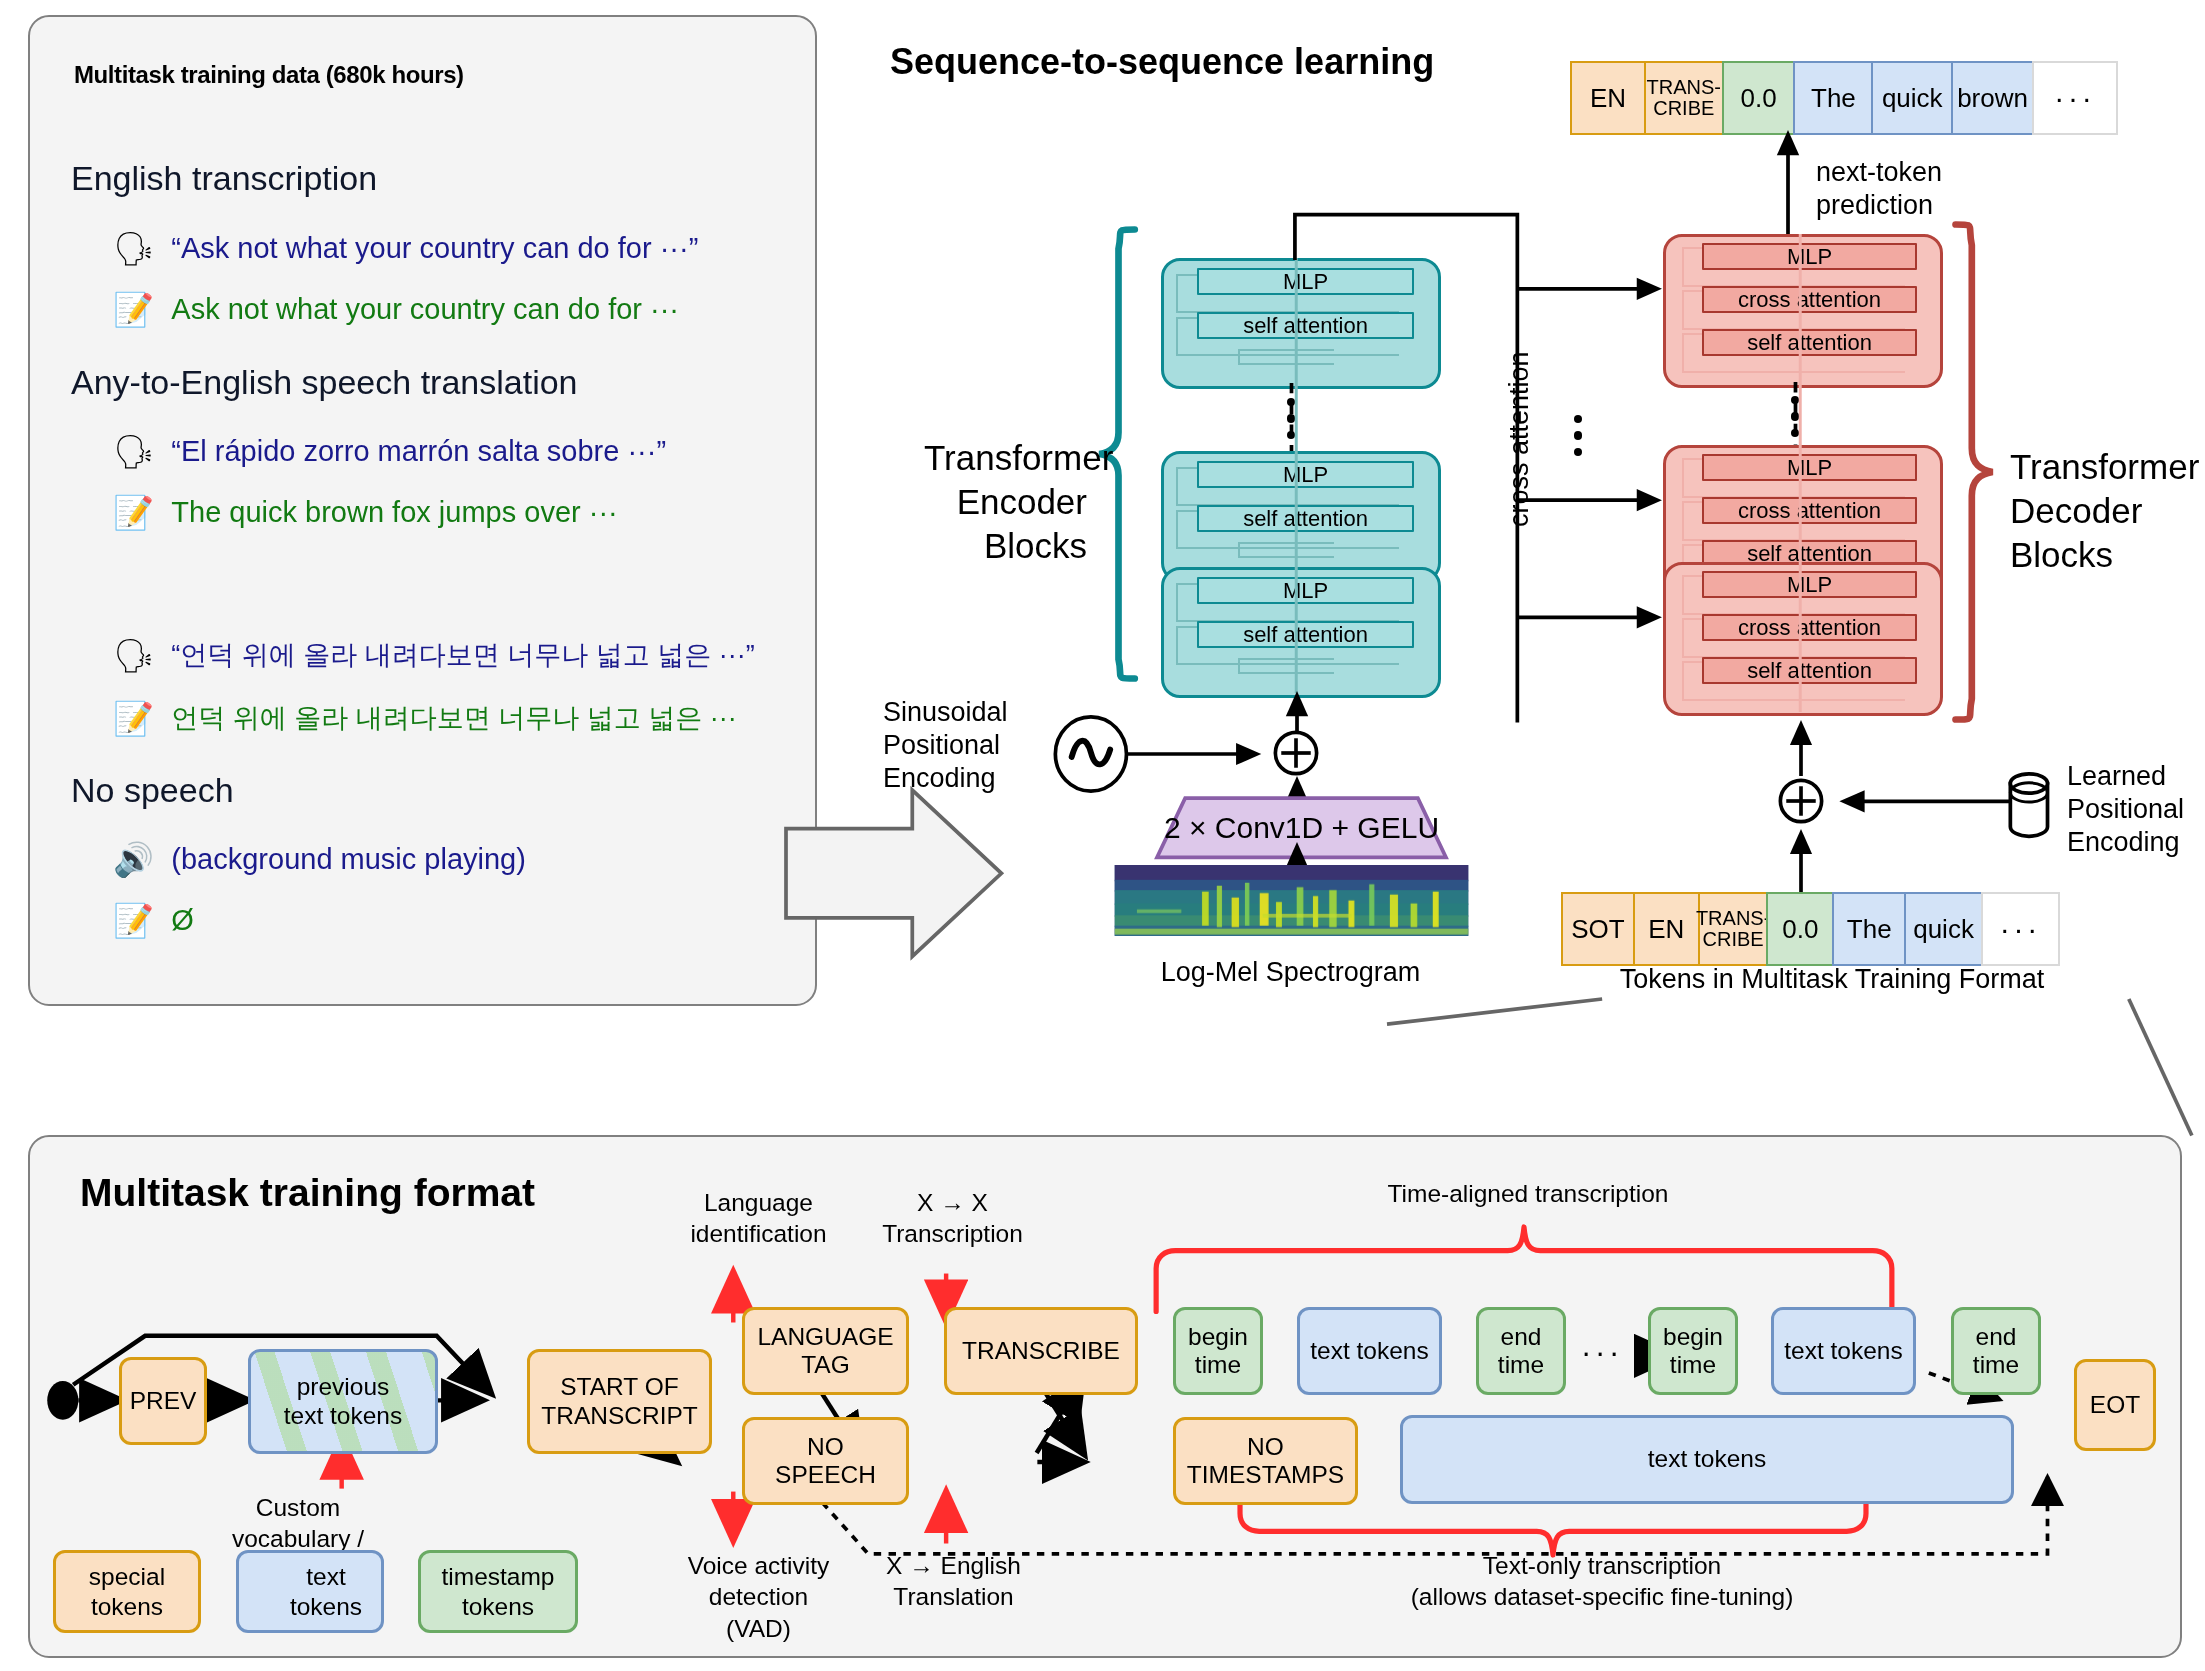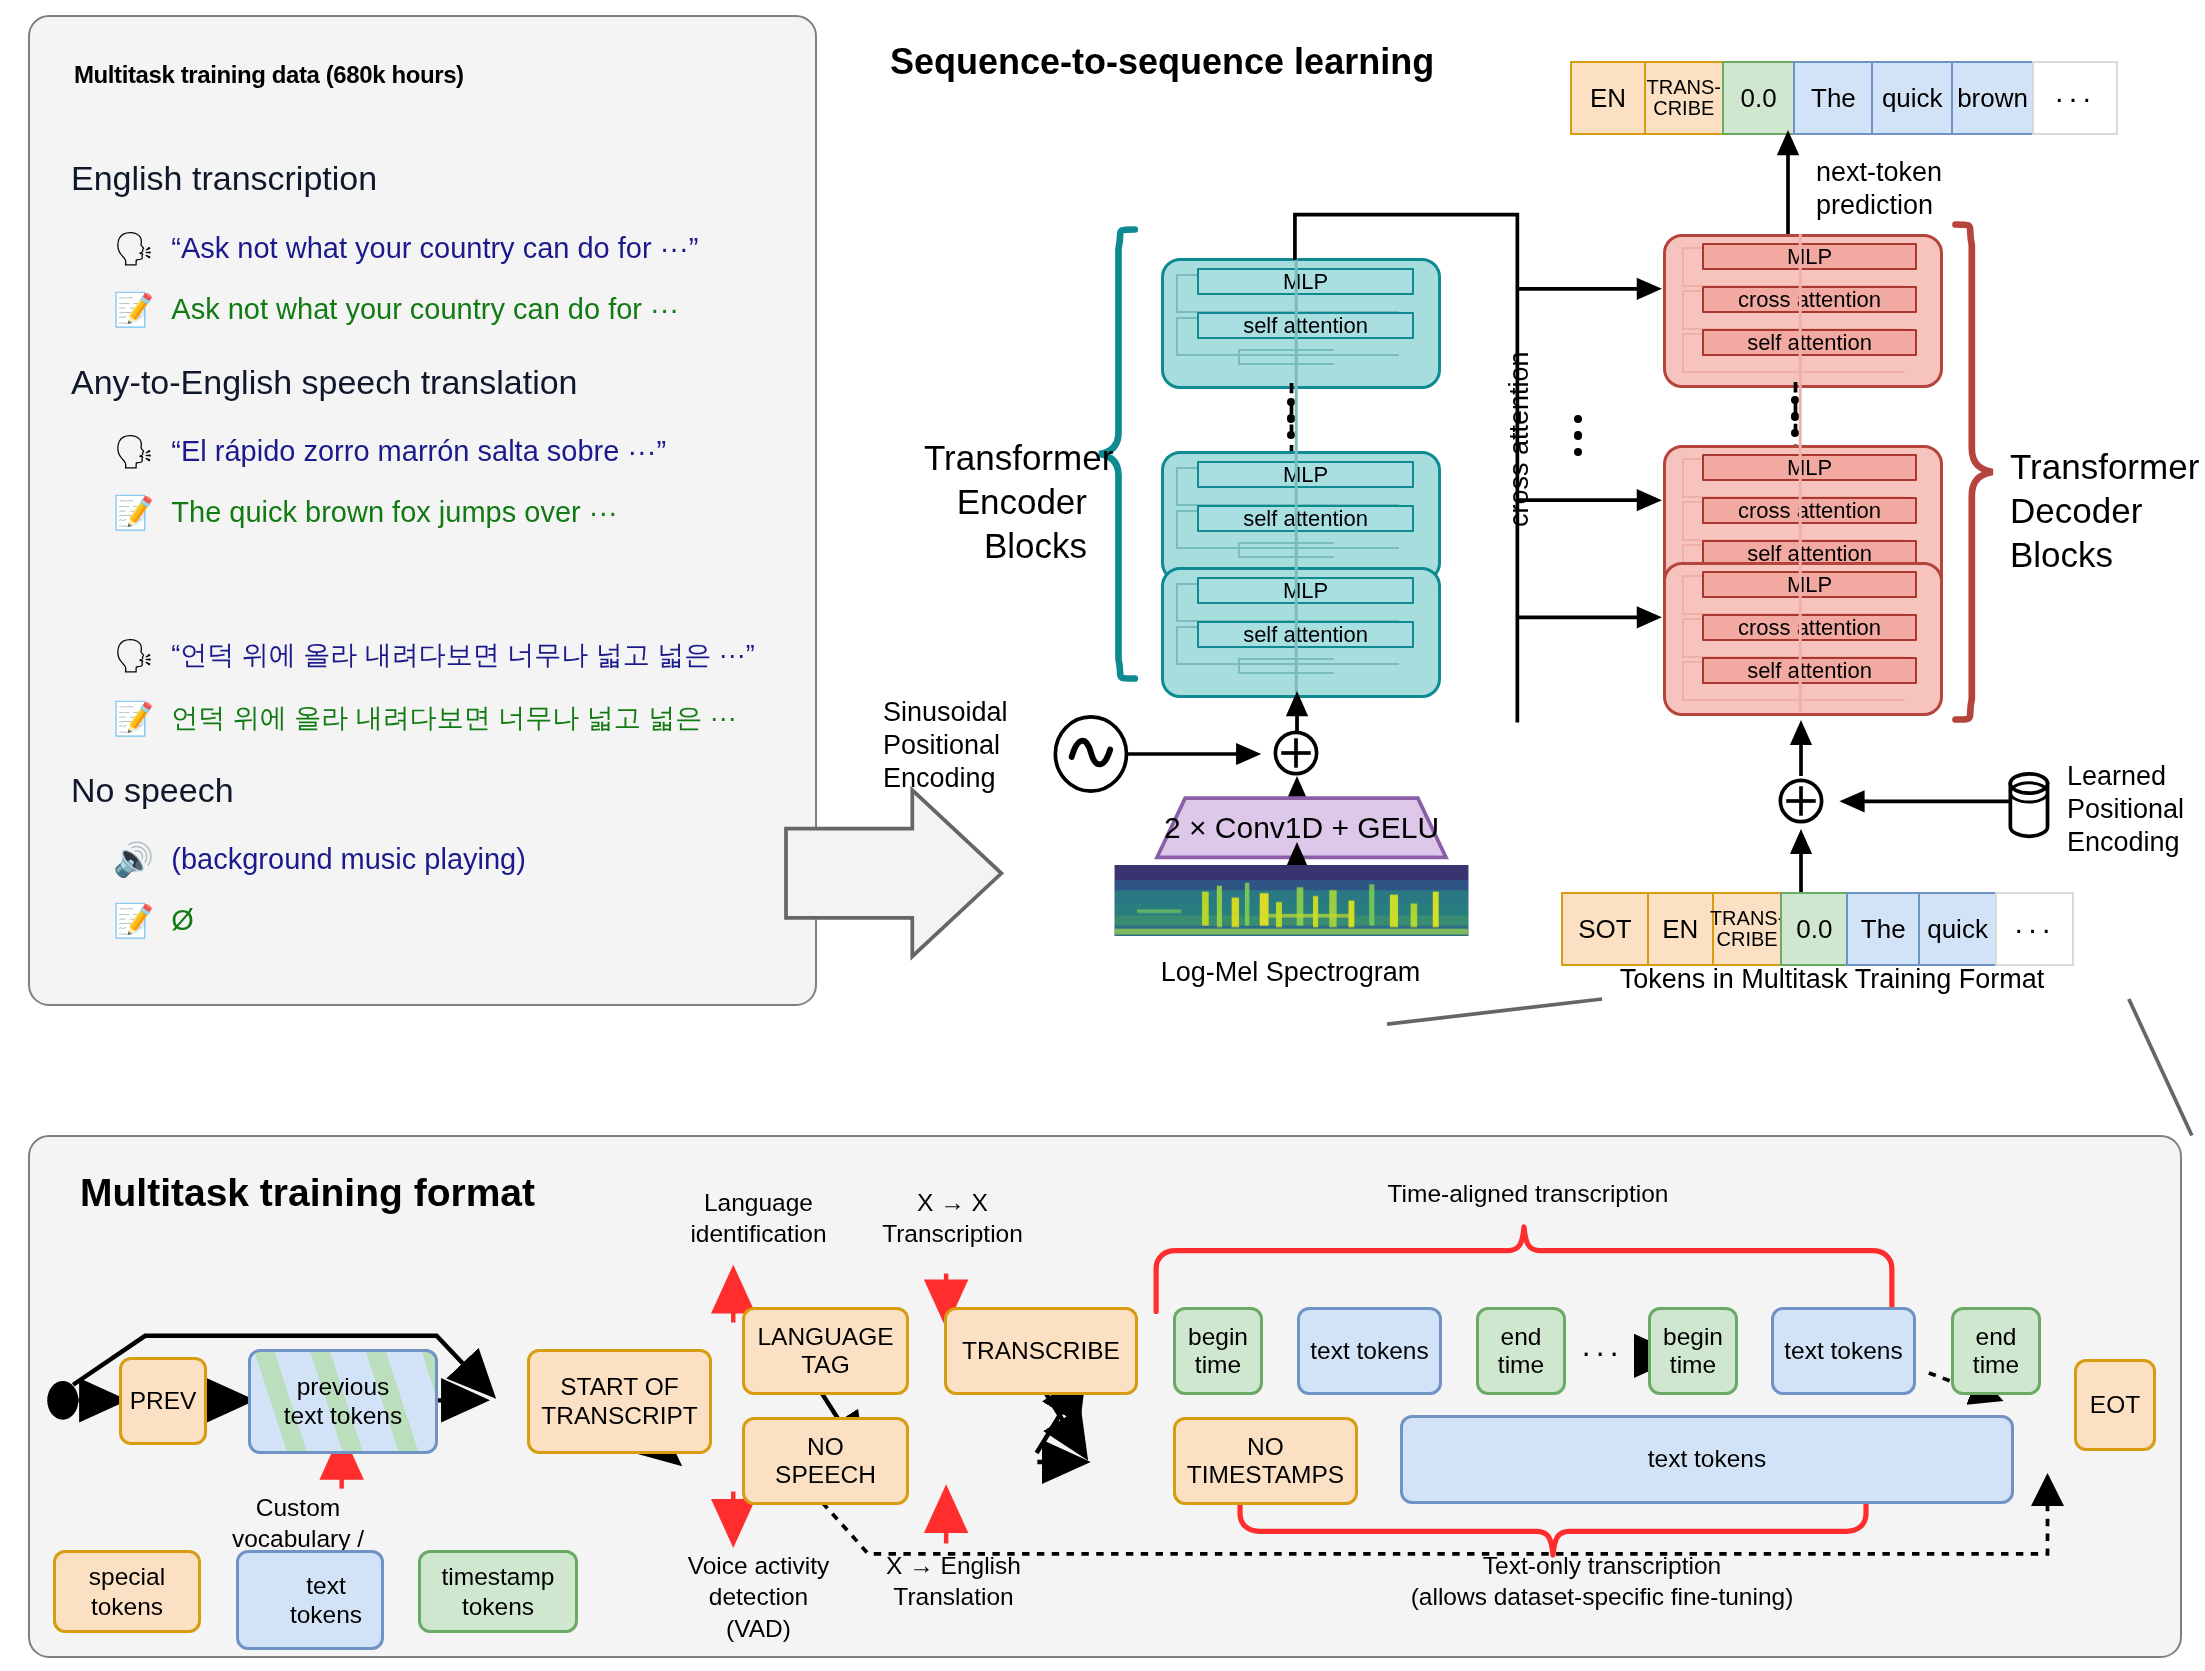--- a/index.html
+++ b/index.html
@@ -375,21 +375,21 @@
   <div class="abs smalllabel" style="left:2067px;top:760px;white-space:pre-line;">Learned
 Positional
 Encoding</div>
 
   <svg class="abs" style="left:1786px;top:829px;" width="30" height="65" viewBox="0 0 40 88">
     <line x1="20" y1="88" x2="20" y2="30" stroke="#000" stroke-width="5"></line>
     <polygon points="20,0 5,34 35,34" fill="#000"></polygon>
   </svg>
 
   <div class="tokstrip" id="in-tokens" style="left:1561px;top:892px;">
-      <div class="tok special" style="width: 88px; height: 74px; margin-left: 0px; white-space: pre-line;">SOT</div>
+      <div class="tok special" style="width: 74px; height: 74px; margin-left: 0px; white-space: pre-line;">SOT</div>
       <div class="tok special" style="width: 67px; height: 74px; margin-left: -2.2px; white-space: pre-line;">EN</div>
       <div class="tok special small" style="width: 71px; height: 74px; margin-left: -2.2px; white-space: pre-line;">TRANS-
 CRIBE</div>
       <div class="tok time" style="width: 68px; height: 74px; margin-left: -2.2px; white-space: pre-line;">0.0</div>
       <div class="tok text" style="width: 74px; height: 74px; margin-left: -2.2px; white-space: pre-line;">The</div>
       <div class="tok text" style="width: 79px; height: 74px; margin-left: -2.2px; white-space: pre-line;">quick</div>
       <div class="tok blank" style="width: 79px; height: 74px; margin-left: -2.2px; white-space: pre-line;">···</div>
     </div>
   <div class="abs caption" style="left:1528px;top:964px;width:608px;">Tokens in Multitask Training Format</div>
 
@@ -520,19 +520,19 @@
 detection
 (VAD)</div>
   <div class="annot" style="left:857px;top:1550px;width:193px;white-space:pre-line;">X → English
 Translation</div>
   <div class="annot" style="left:1335px;top:1178px;width:386px;">Time-aligned transcription</div>
   <div class="annot" style="left:1335px;top:1550px;width:534px;white-space:pre-line;">Text-only transcription
 (allows dataset-specific fine-tuning)</div>
 
   <div class="legendbox" id="lg0" style="left:53px;top:1550px;width:148px;height:83px;white-space:pre-line;background:#fbe0c3;border:3px solid #d89c12;">special
 tokens</div>
-  <div class="legendbox" id="lg1" style="left:236px;top:1550px;width:148px;height:100px;white-space:pre-line;background:#d3e3f7;border:3px solid #6f93c4;padding-left:32px;">text
+  <div class="legendbox" id="lg1" style="left:236px;top:1550px;width:148px;height:83px;white-space:pre-line;background:#d3e3f7;border:3px solid #6f93c4;padding-left:32px;">text
 tokens</div>
   <div class="legendbox" id="lg2" style="left:418px;top:1550px;width:160px;height:83px;white-space:pre-line;background:#cfe7cf;border:3px solid #6aaa64;">timestamp
 tokens</div>
 
 </div>
 
 
 </body></html>

